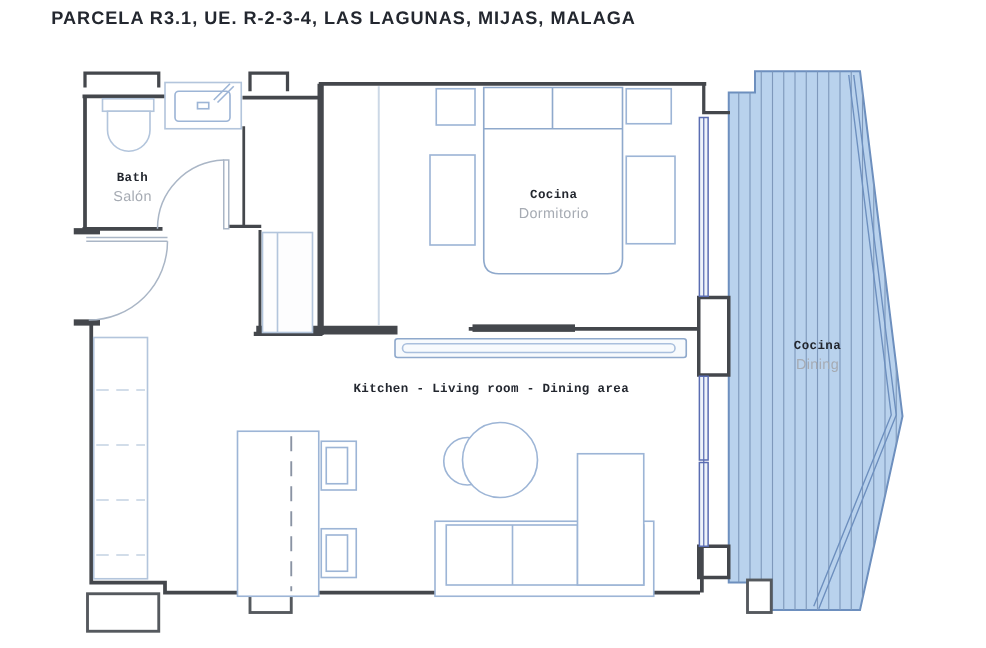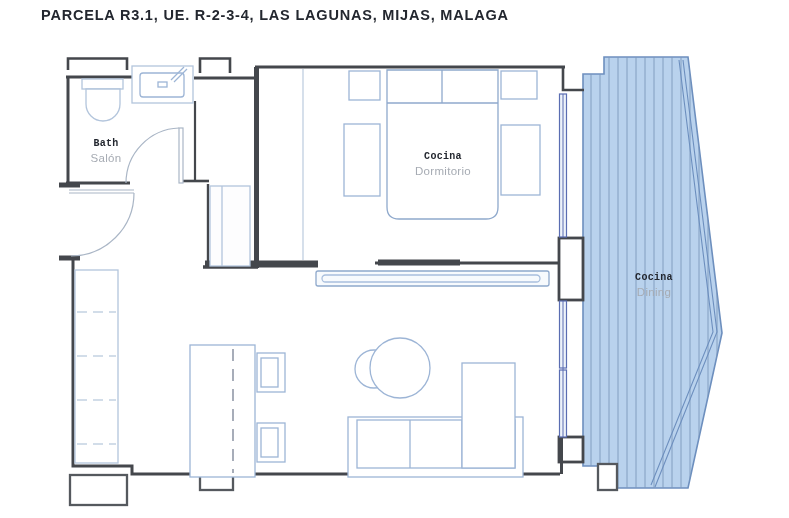--- a/index.html
+++ b/index.html
@@ -190,20 +190,21 @@
     <div class="en">Bath</div>
     <div class="es">Salón</div>
   </div>
 
   <div class="room-label" style="left:443px;top:164px;">
     <div class="en">Cocina</div>
     <div class="es">Dormitorio</div>
   </div>
 
   <div class="room-label" style="left:393px;top:312px;">
+    <div class="en">Kitchen - Living room - Dining area</div>
   </div>
 
   <div class="room-label" style="left:654px;top:285px;">
     <div class="en">Cocina</div>
     <div class="es">Dining</div>
   </div>
 
 </div>
 
 </body></html>

